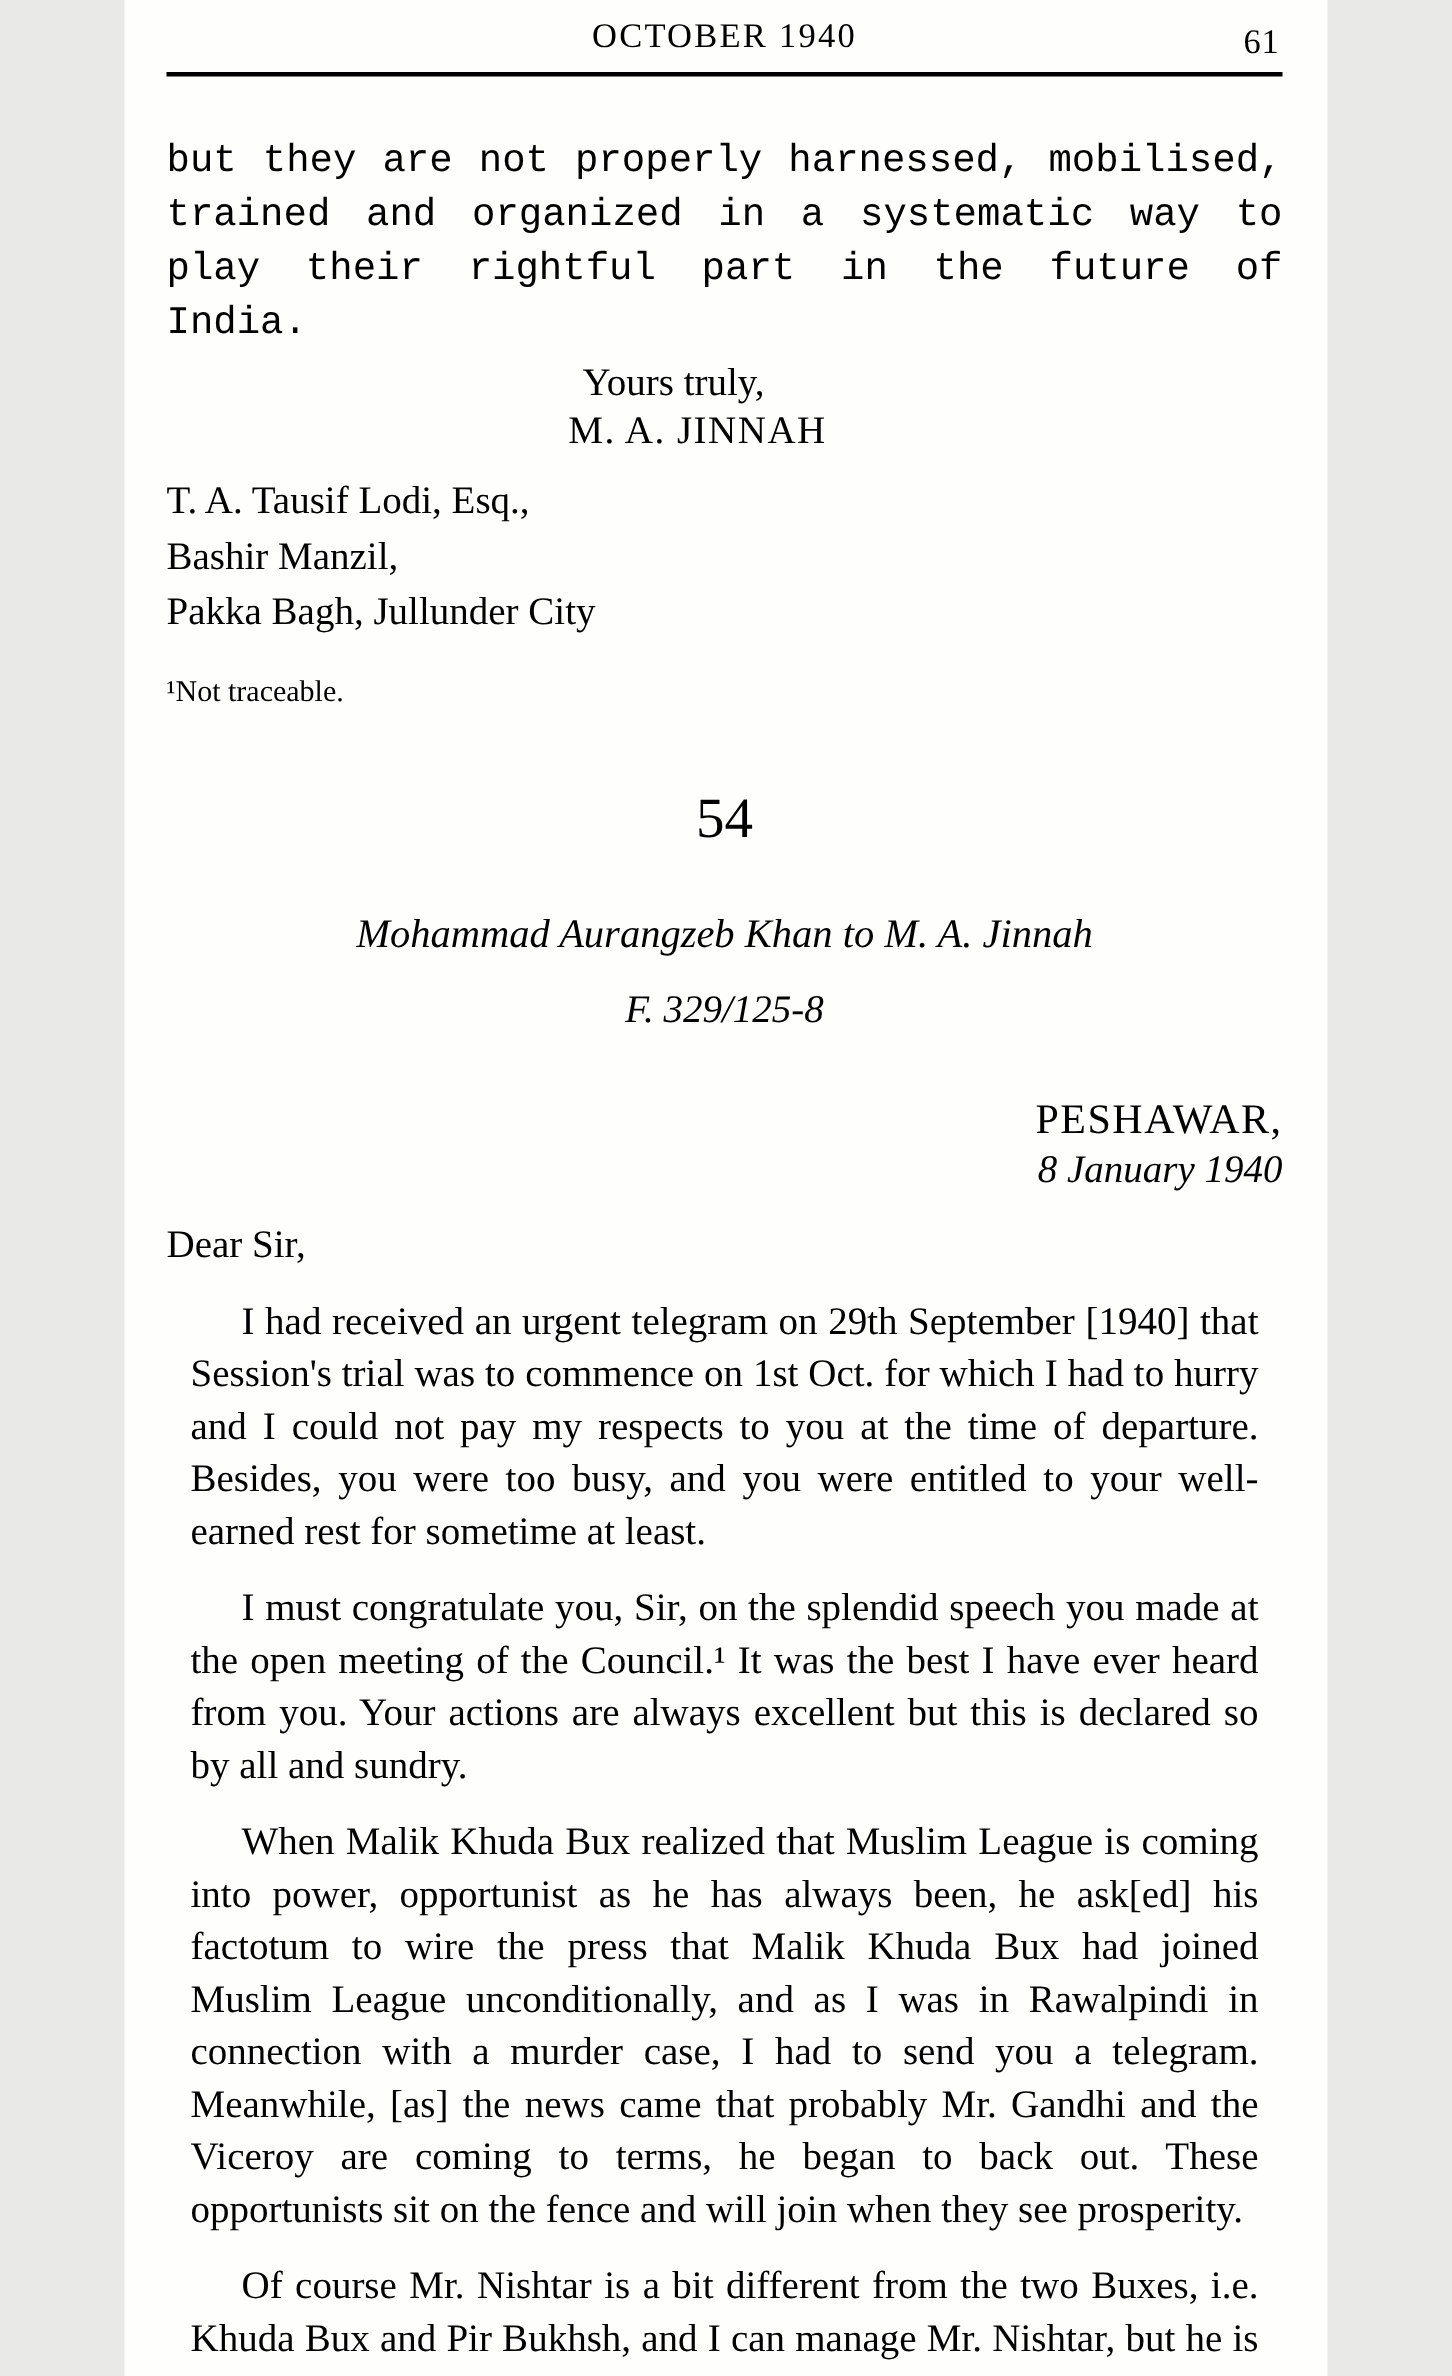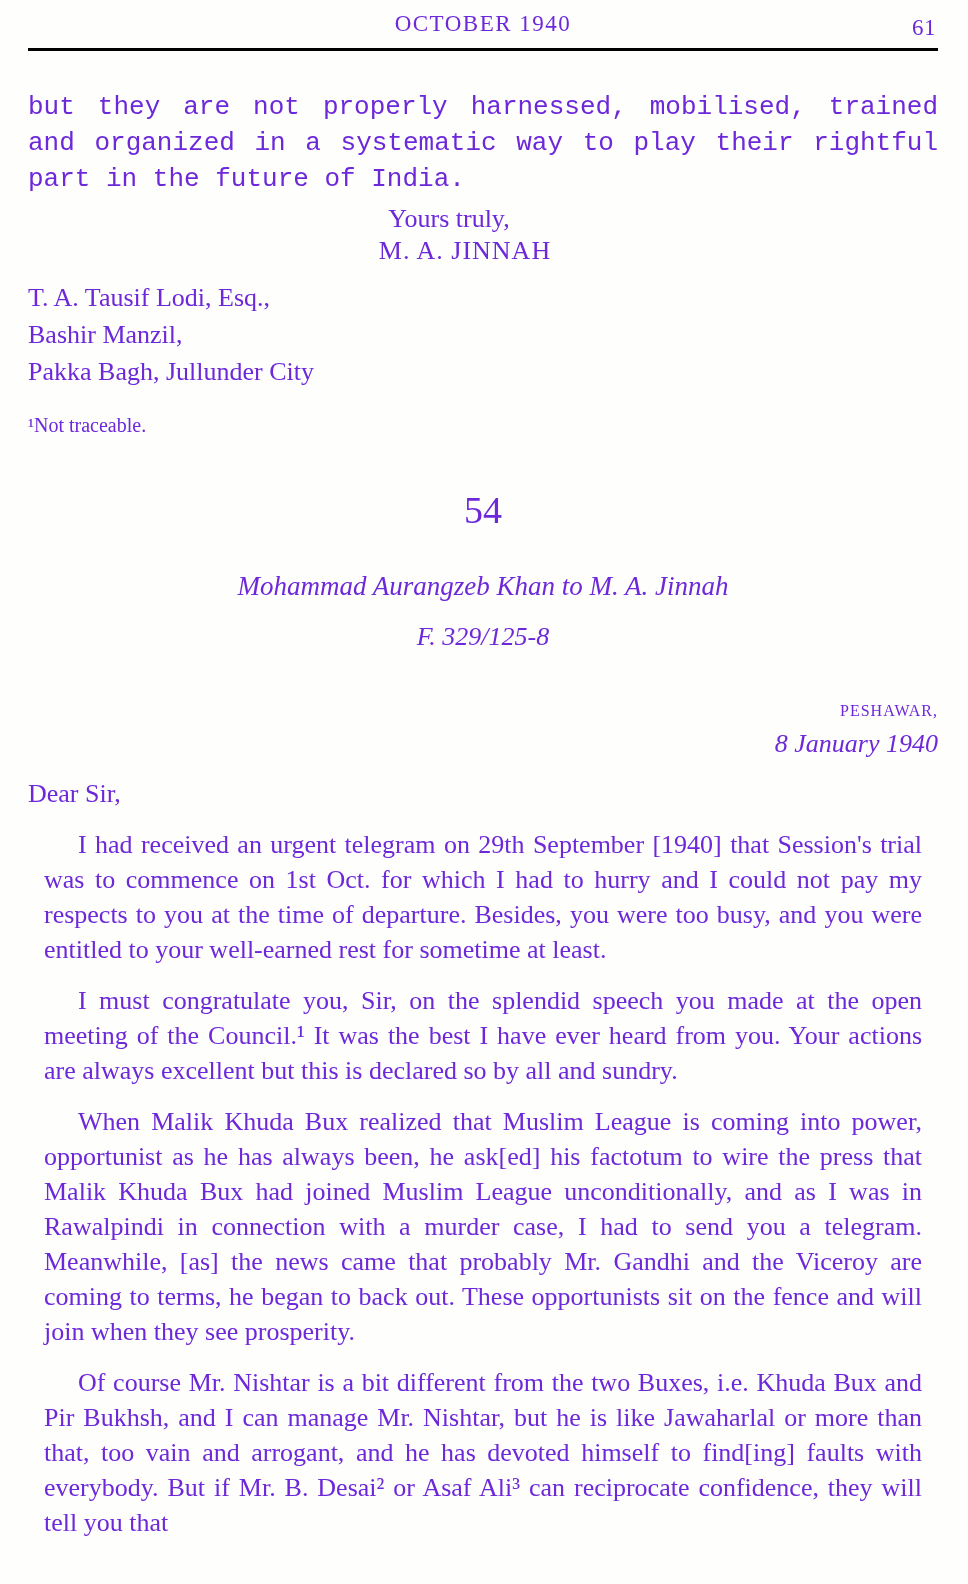--- a/index.html
+++ b/index.html
@@ -1,23 +1,23 @@
 <!DOCTYPE html>
 <html><head>
 <meta charset="utf-8">
 <style>
   * { box-sizing: border-box; }
   html, body { margin: 0; padding: 0; background: #e9e9e7; }
   .page {
     position: relative;
-    width: 968px;
+    width: 802px;
     height: 1584px;
     margin: 0 auto;
     background: #fefefd;
-    color: #6d28d9;
+    color: #000000;
     font-family: "Liberation Serif", "DejaVu Serif", serif;
     font-size: 26px;
     padding: 8px 30px 0 28px;
     overflow: hidden;
   }
   
   .page-header {
     position: relative;
     text-align: center;
     height: 32px;
@@ -60,21 +60,21 @@
     line-height: 36px;
   }
   .file-ref {
     text-align: center;
     font-style: italic;
     font-size: 26px;
     margin: 16px 0 0 0;
     line-height: 34px;
   }
   .place-date { text-align: right; margin-top: 42px; }
-  .place { font-size: 16px; letter-spacing: 1px; margin: 0; line-height: 30px; }
+  .place { font-size: 28px; letter-spacing: 1px; margin: 0; line-height: 30px; }
   .date  { font-style: italic; font-size: 26px; margin: 2px 0 0 0; line-height: 32px; }
   .salutation { margin: 16px 0 0 0; line-height: 35px; }
   .para {
     text-align: justify;
     text-indent: 34px;
     margin: 16px;
     line-height: 35px;
   }
 </style>
 </head>

